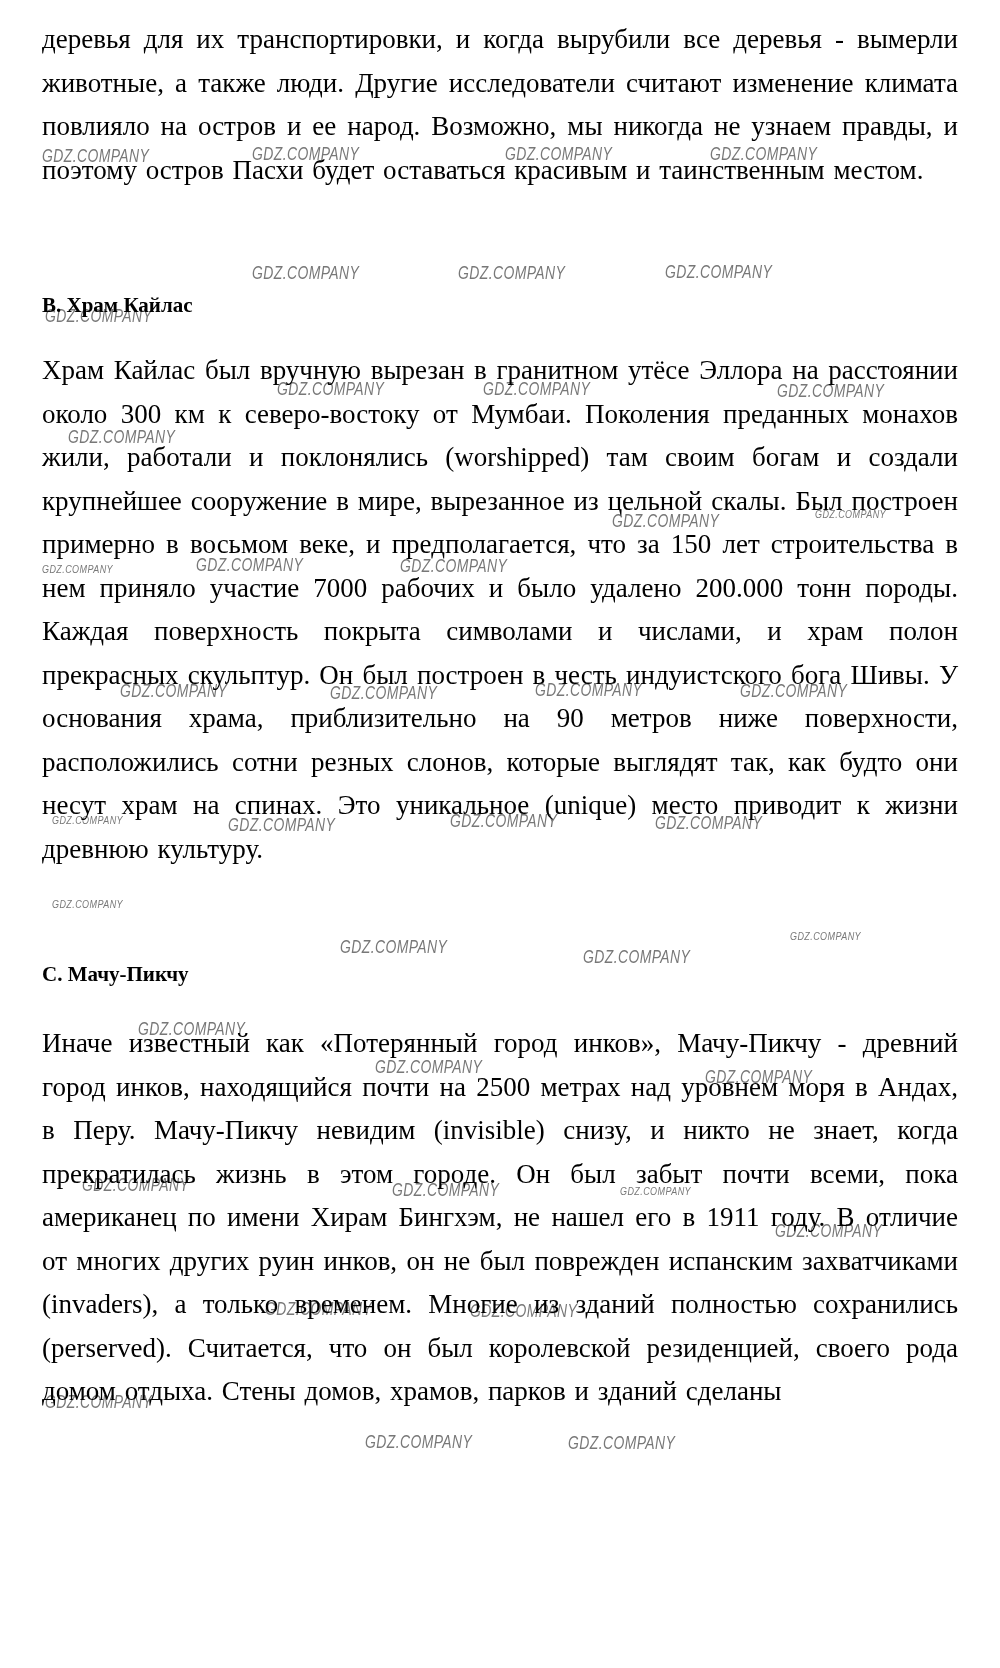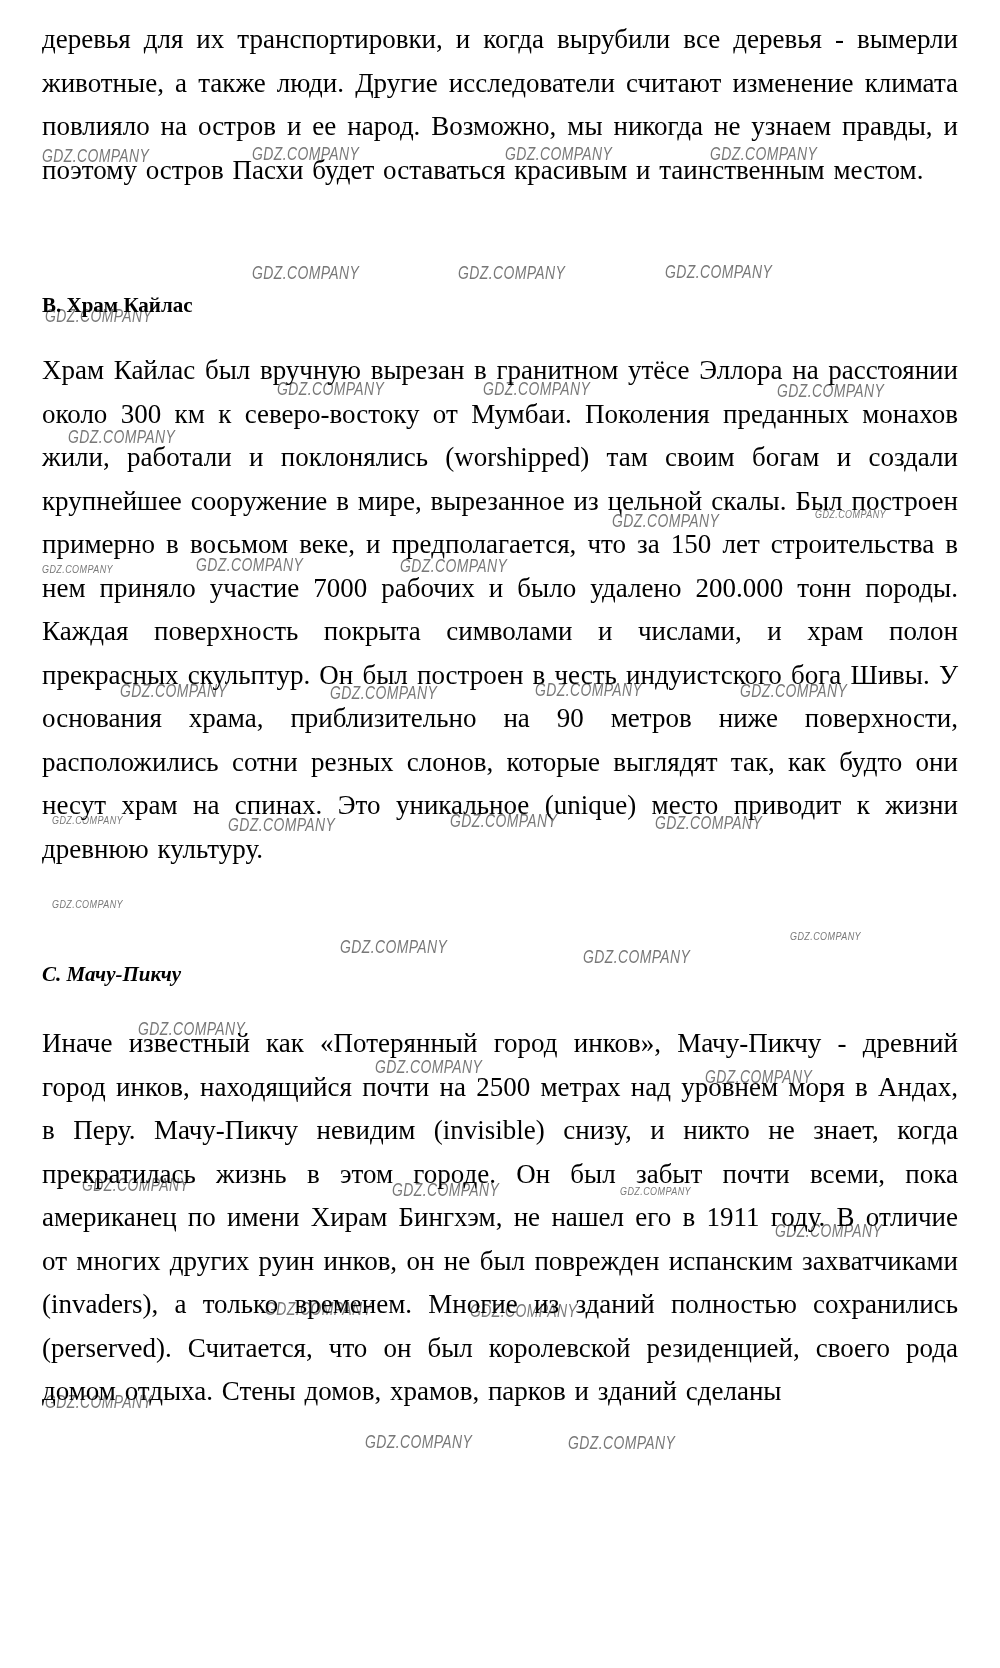--- a/index.html
+++ b/index.html
@@ -54,21 +54,21 @@
   h2.section-heading {
     margin: 0;
     font-size: 21px;
     line-height: 34px;
     font-weight: bold;
     text-align: left;
   }
   .para-intro   { margin: 0; }
   .heading-b    { margin-top: 96px !important; }
   .para-kailas  { margin-top: 27px !important; }
-  .heading-c    { margin-top: 86px !important; font-style: italic; }
+  .heading-c    { margin-top: 86px !important; }
   .para-machu   { margin-top: 31px !important; }
 </style>
 </head>
 <body>
 
 <div class="page">
 
   <div class="watermark-layer">
       <span class="wm" style="left: 42px; top: 146px; color: rgb(106, 106, 106);">GDZ.COMPANY</span>
       <span class="wm" style="left: 252px; top: 144px; color: rgb(106, 106, 106);">GDZ.COMPANY</span>

